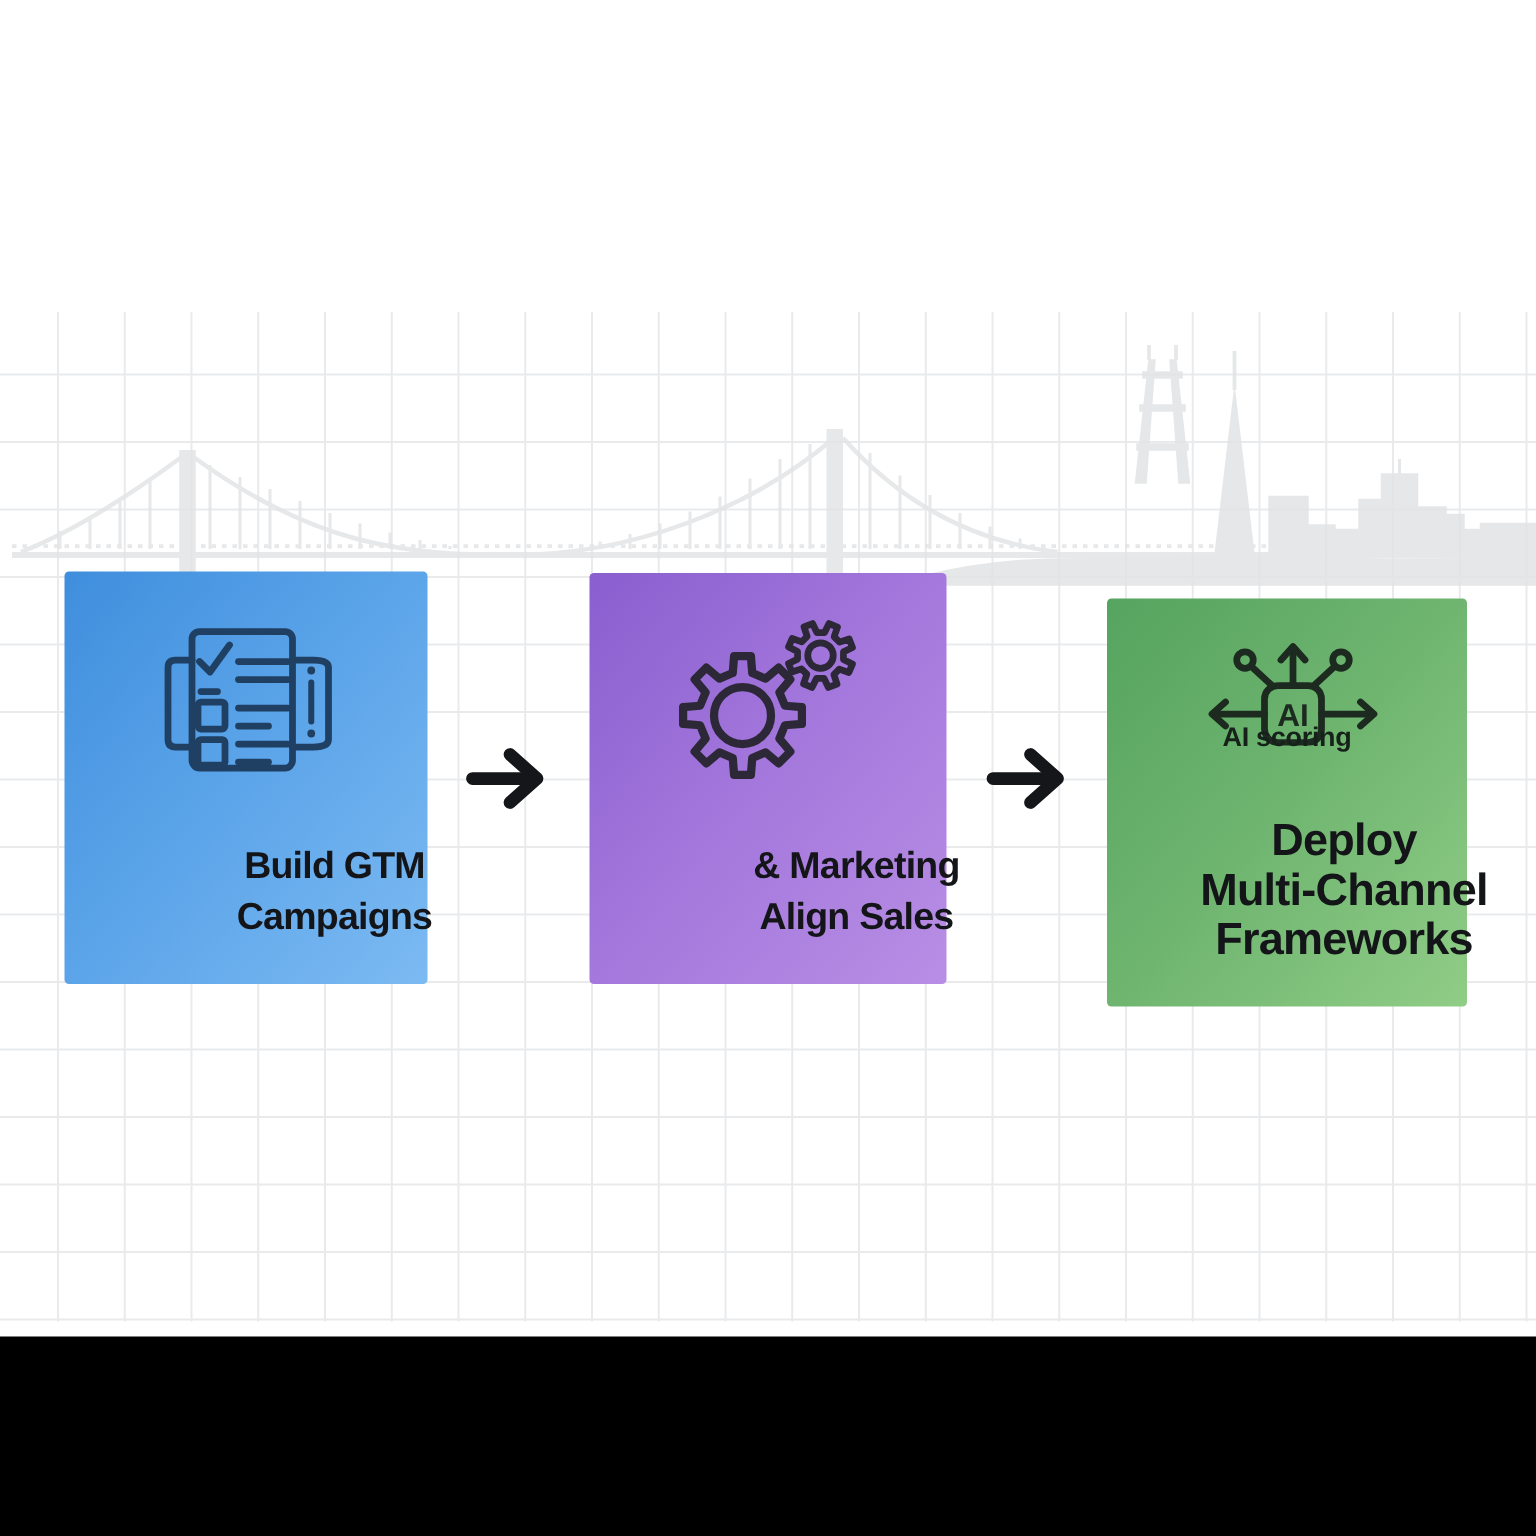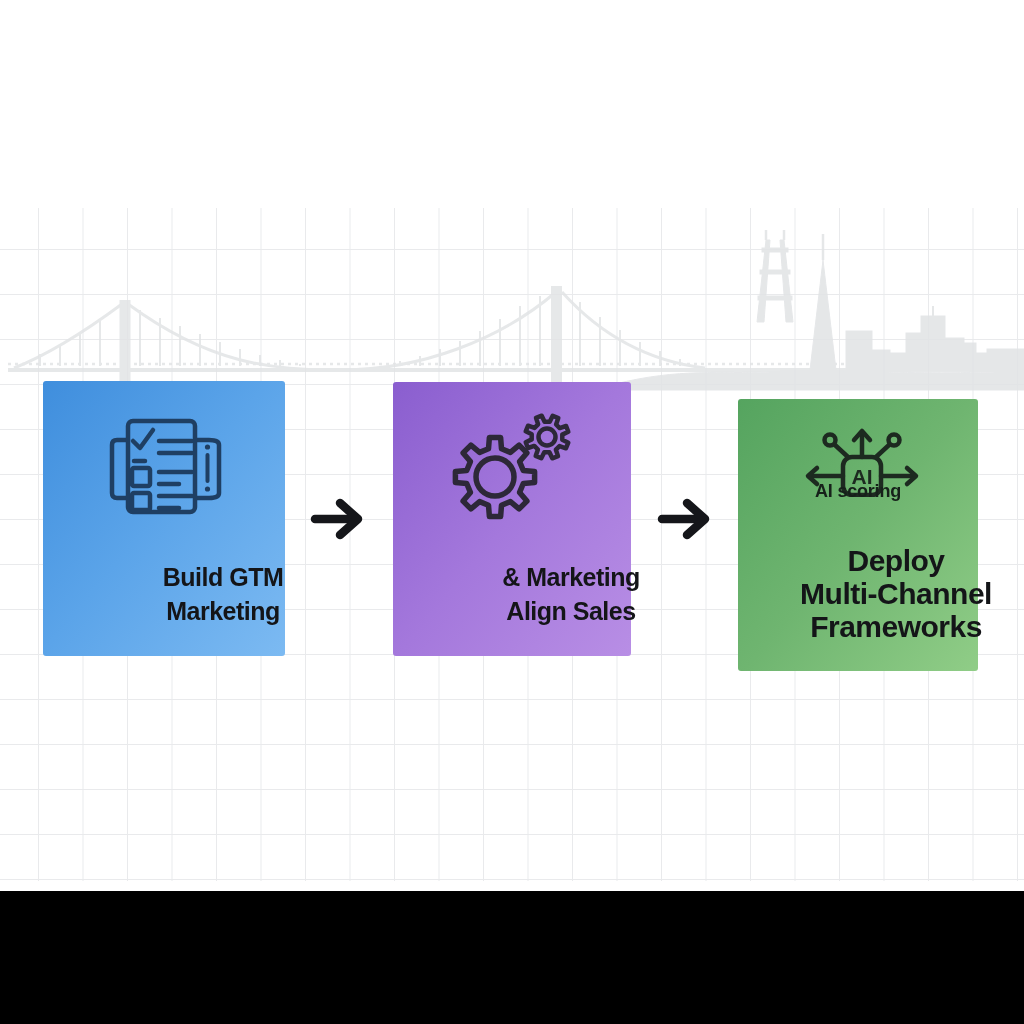--- a/index.html
+++ b/index.html
@@ -99,21 +99,21 @@
         <path d="M52,98 H72"></path>
         <path d="M100.5,45 V71" stroke-width="4"></path>
       </g>
       <g fill="#1f3f63" stroke="none">
         <circle cx="100.5" cy="37" r="2.6"></circle>
         <circle cx="100.5" cy="79" r="2.6"></circle>
       </g>
     </svg>
     <div class="title">
       <span>Build GTM</span>
-      <span>Marketing</span>
+      <span>Campaigns</span>
     </div>
   </div>
 
   <svg class="flow-arrow arrow-a" viewBox="0 0 60 44" aria-hidden="true">
     <g fill="none" stroke="#15161a" stroke-width="8.5" stroke-linecap="round" stroke-linejoin="round">
       <path d="M5,22 H45"></path>
       <path d="M30,6 L48,22 L30,38"></path>
     </g>
   </svg>
 

